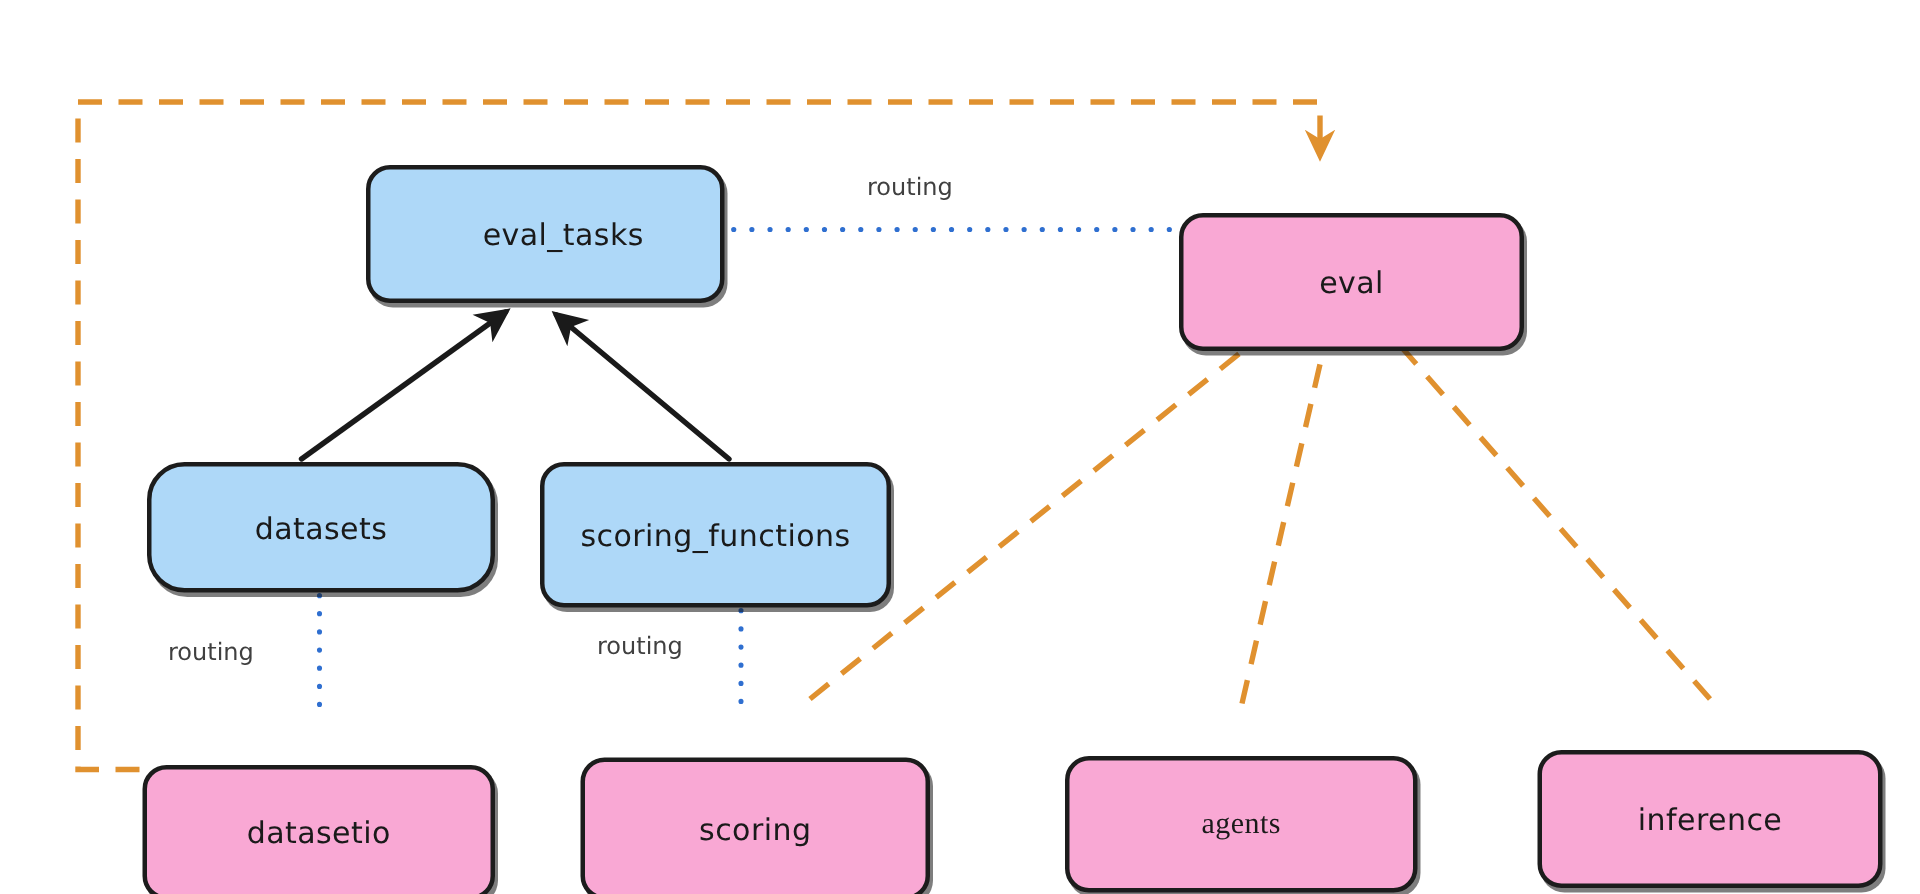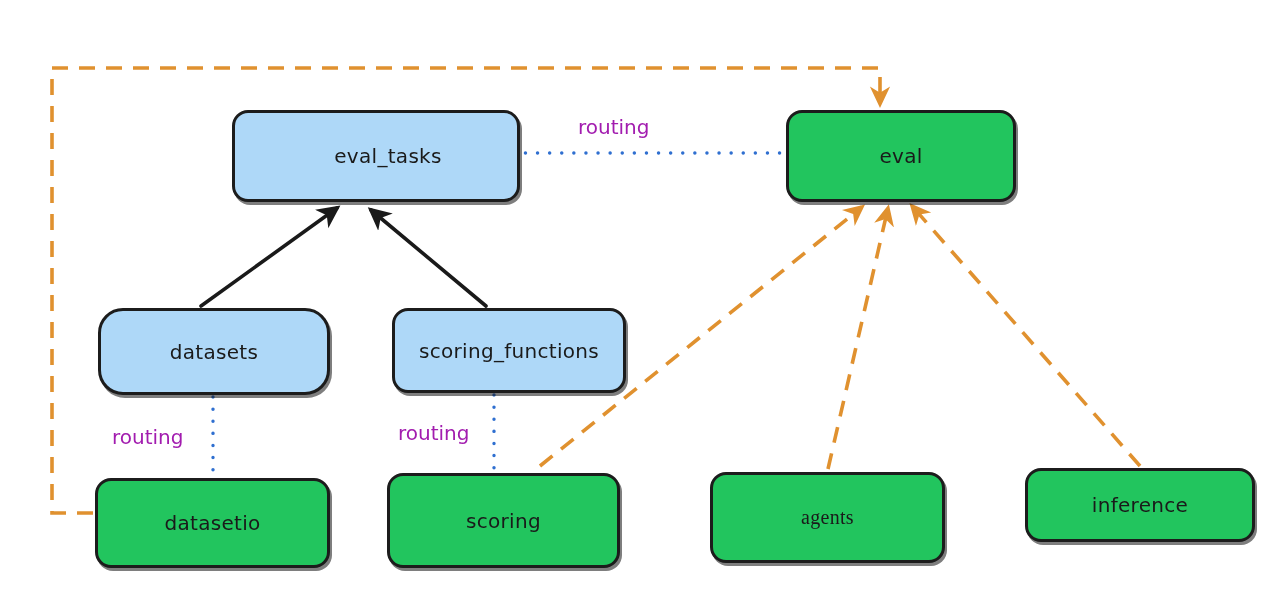--- a/index.html
+++ b/index.html
@@ -35,27 +35,27 @@
     justify-content: center;
     border: 3px solid #1c1c1c;
     border-radius: 16px;
     font-family: "DejaVu Sans", sans-serif;
     font-size: 20px;
     color: #1a1a1a;
     letter-spacing: 0.3px;
     box-shadow: 2px 3px 0 rgba(20,20,20,0.55);
   }
   .node.blue  { background: #aed8f8; }
-  .node.green { background: #22c55e; }
+  .node.green { background: #f9a8d4; margin-top: 32px; }
 
   .edge-label {
     position: absolute;
     font-family: "DejaVu Sans", sans-serif;
-    font-size: 20px;
-    color: #a21caf;
+    font-size: 16px;
+    color: #404040;
     white-space: nowrap;
   }
 </style>
 </head>
 <body>
 
 <div id="stage">
 
   <svg id="edges" viewBox="0 0 1280 596" width="1280" height="596">
     <defs>
@@ -79,49 +79,49 @@
     </g>
 
     <g stroke="#e0912f" stroke-width="3.6" stroke-linecap="butt" fill="none" stroke-dasharray="16 11">
       <path d="M 93 513 L 52 513 L 52 68 L 880 68 L 880 104" marker-end="url(#arrow-orange)"></path>
       <path d="M 540 466 L 862 207" marker-end="url(#arrow-orange)"></path>
       <path d="M 828 469 L 888 208" marker-end="url(#arrow-orange)"></path>
       <path d="M 1140 466 L 912 206" marker-end="url(#arrow-orange)"></path>
     </g>
   </svg>
 
-  <div class="node blue" style="left:232px; top:110px; width:288px; height:92px;padding-left:24px;">
+  <div class="node blue" style="left:244px; top:110px; width:239px; height:92px;padding-left:24px;">
     <span>eval_tasks</span>
   </div>
 
   <div class="node green" style="left:786px; top:110px; width:230px; height:92px;">
     <span>eval</span>
   </div>
 
   <div class="node blue" style="left:98px; top:308px; width:232px; height:87px;border-radius:25px;">
     <span>datasets</span>
   </div>
 
-  <div class="node blue" style="left:392px; top:308px; width:234px; height:85px;">
+  <div class="node blue" style="left:360px; top:308px; width:234px; height:97px;">
     <span>scoring_functions</span>
   </div>
 
   <div class="node green" style="left:387px; top:473px; width:233px; height:95px;">
     <span>scoring</span>
   </div>
 
   <div class="node green" style="left:95px; top:478px; width:235px; height:90px;">
     <span>datasetio</span>
   </div>
 
   <div class="node green" style="left:710px; top:472px; width:235px; height:91px;font-family:Liberation Serif, serif;">
     <span>agents</span>
   </div>
 
-  <div class="node green" style="left:1025px; top:468px; width:230px; height:74px;">
+  <div class="node green" style="left:1025px; top:468px; width:230px; height:92px;">
     <span>inference</span>
   </div>
 
   <div class="edge-label" style="left:578px; top:115px;">routing</div>
 
   <div class="edge-label" style="left:112px; top:425px;">routing</div>
 
   <div class="edge-label" style="left:398px; top:421px;">routing</div>
 
 </div>

